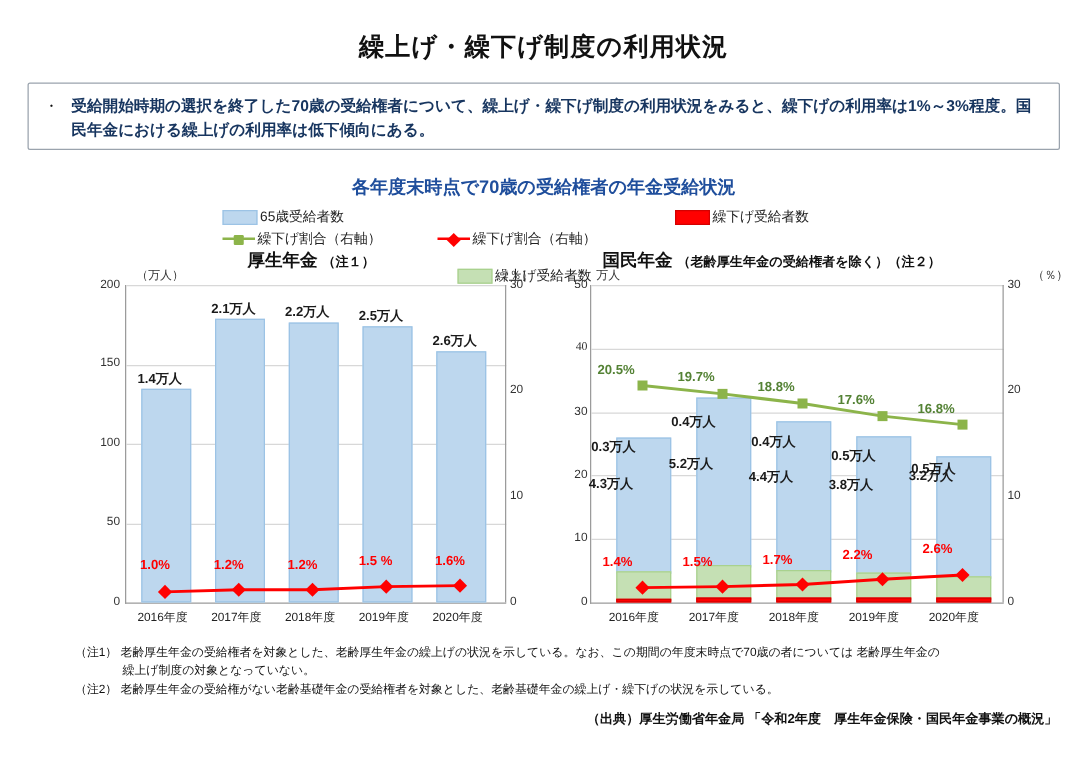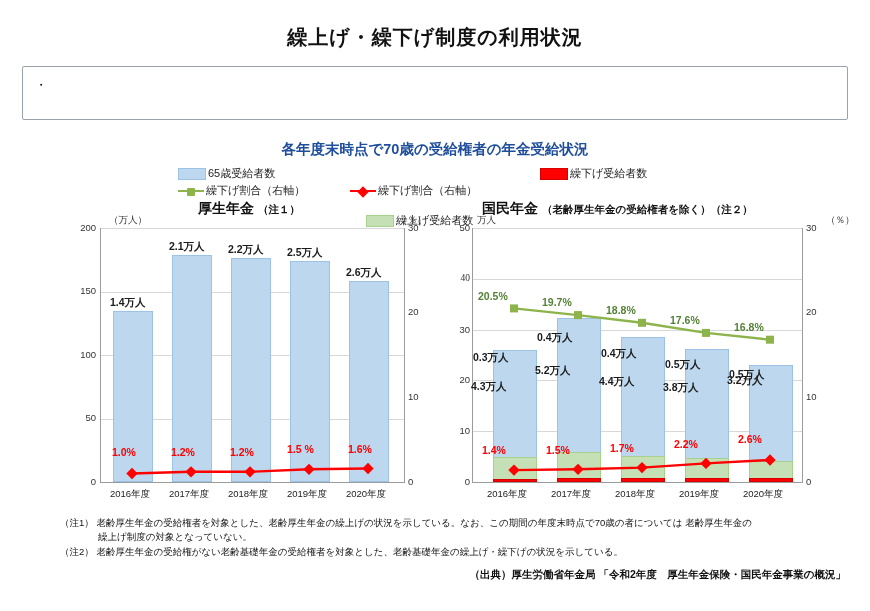--- a/index.html
+++ b/index.html
@@ -70,20 +70,21 @@
   .source{position:absolute;left:0;top:568px;width:846px;text-align:right;font-size:10.5px;font-weight:bold;}
   svg.overlay{position:absolute;left:0;top:0;overflow:visible;}
 </style>
 </head>
 <body>
 
 <div class="page-title">繰上げ・繰下げ制度の利用状況</div>
 
 <div class="callout">
   <span class="bullet">・</span>
+  <span class="ctext">受給開始時期の選択を終了した70歳の受給権者について、繰上げ・繰下げ制度の利用状況をみると、繰下げの利用率は1%～3%程度。国民年金における繰上げの利用率は低下傾向にある。</span>
 </div>
 
 <div class="section-title">各年度末時点で70歳の受給権者の年金受給状況</div>
 
 <div class="legend">
   <div class="li lg1">
     <span class="sw" style="background:#bdd7ee;border:1px solid #9cc3e5;"></span>
     <span>65歳受給者数</span>
   </div>
   <div class="li lg2">

